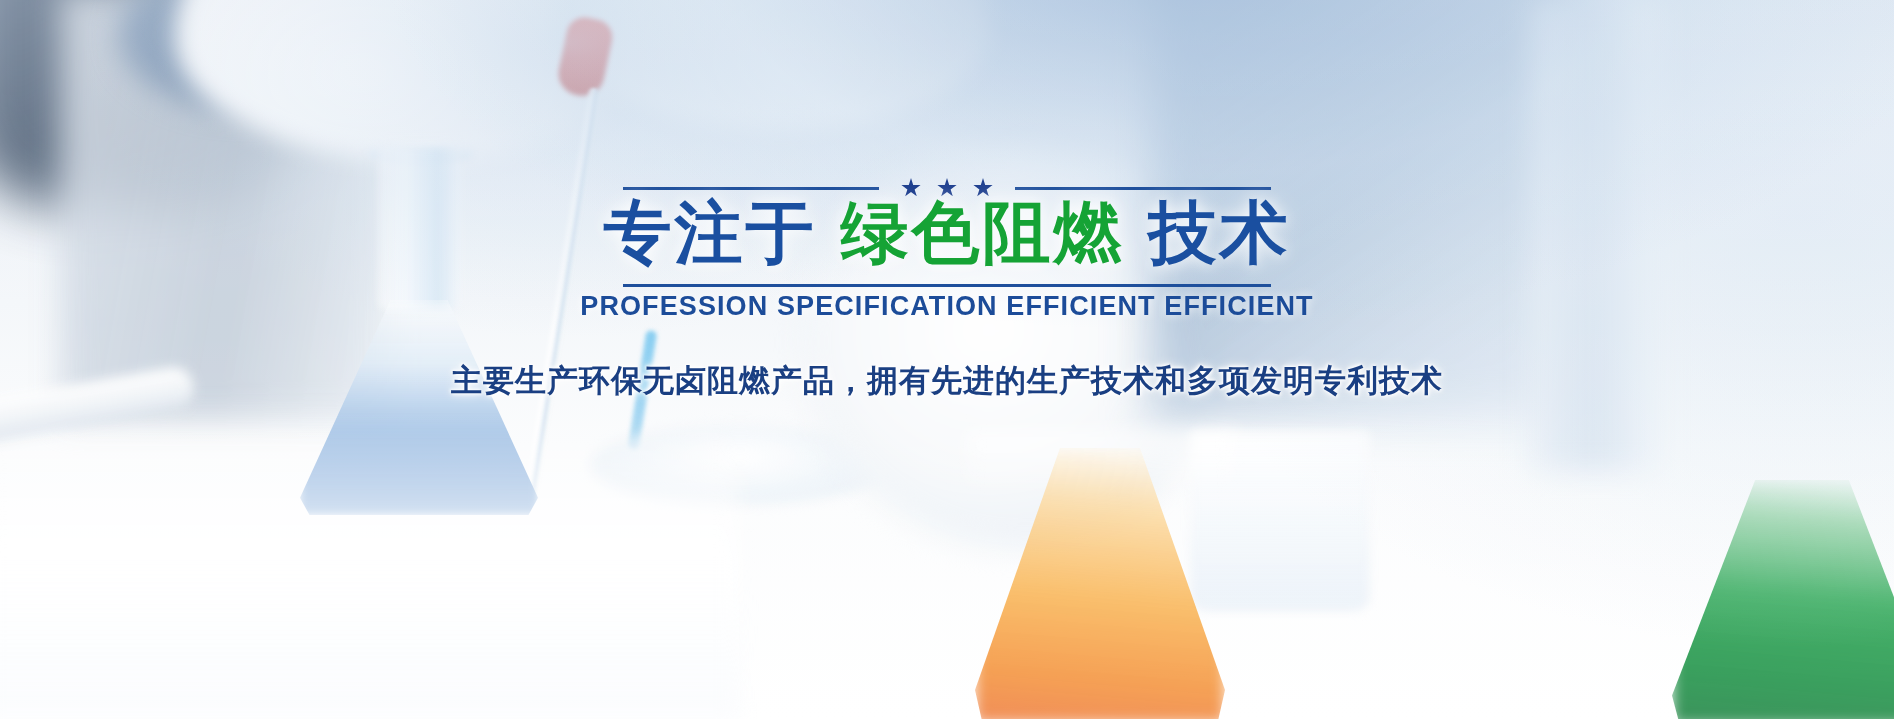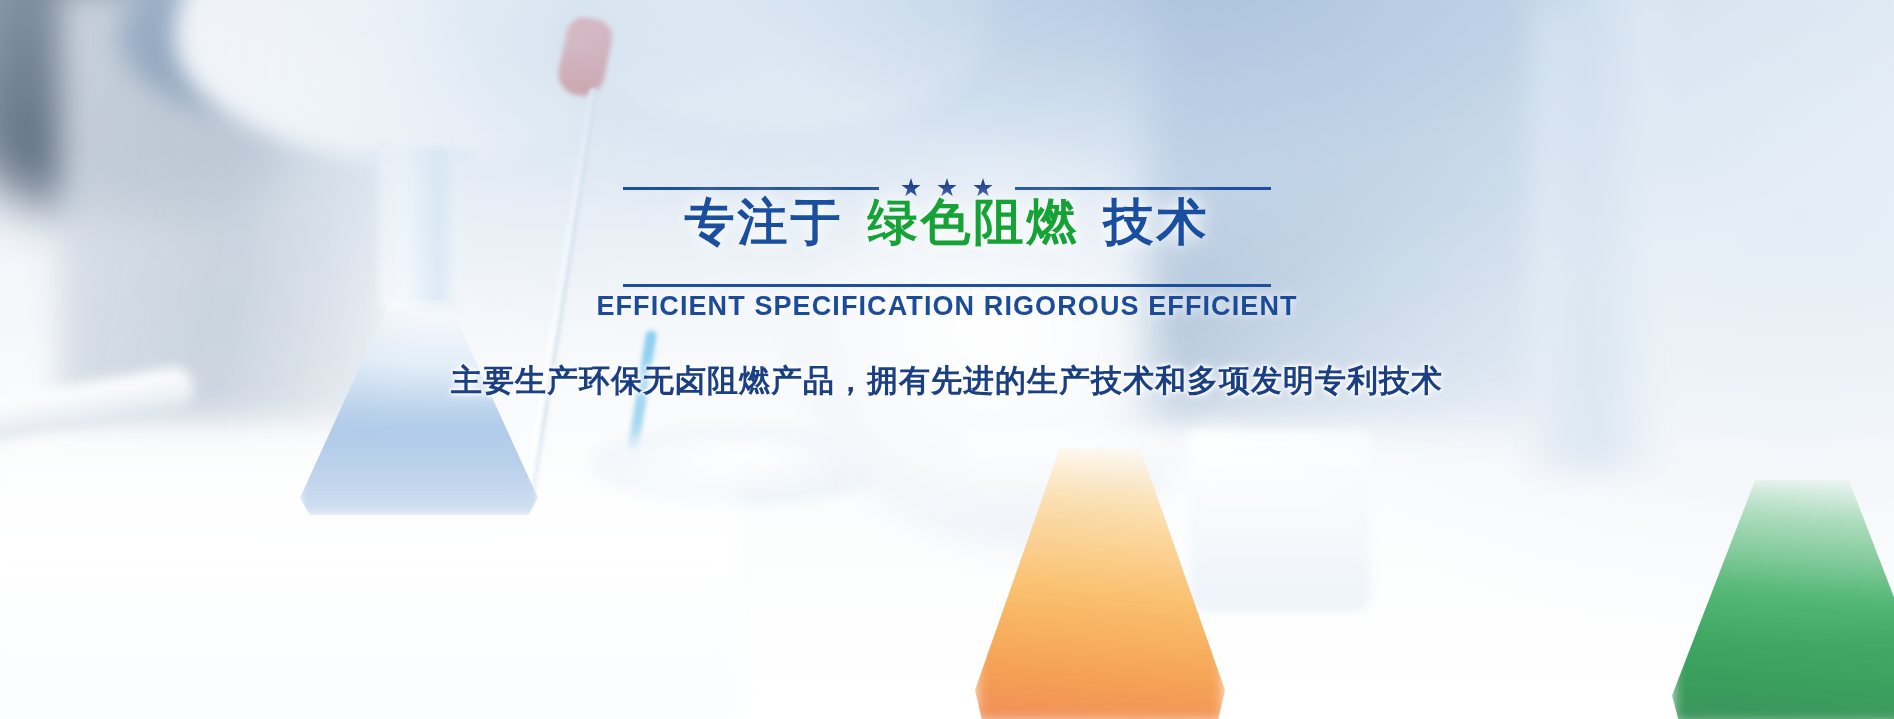--- a/index.html
+++ b/index.html
@@ -276,21 +276,21 @@
     clip-path: polygon(50% 0%, 61% 35%, 98% 35%, 68% 57%, 79% 91%, 50% 70%, 21% 91%, 32% 57%, 2% 35%, 39% 35%);
   }
 
   
   .headline {
     position: absolute;
     top: 196px;
     left: 50%;
     transform: translateX(-50%);
     white-space: nowrap;
-    font-size: 50px;
+    font-size: 68px;
     font-weight: 700;
     line-height: 1.06;
     letter-spacing: 3px;
     text-shadow: 0 0 14px rgba(255,255,255,0.92),
                  0 0 26px rgba(255,255,255,0.7);
   }
   .hl-blue  { color: #1a4fa0; }
   .hl-green { color: #15a335; }
   .hl-gap   { display: inline-block; width: 24px; }
 
@@ -381,18 +381,18 @@
       </div>
       <div class="divider-line right"></div>
     </div>
 
     <div class="headline">
       <span class="hl-blue">专注于</span><span class="hl-gap"></span><span class="hl-green">绿色阻燃</span><span class="hl-gap"></span><span class="hl-blue">技术</span>
     </div>
 
     <div class="headline-underline"></div>
 
-    <div class="subtitle-en">EFFICIENT SPECIFICATION RIGOROUS EFFICIENT</div>
+    <div class="subtitle-en">PROFESSION SPECIFICATION EFFICIENT EFFICIENT</div>
 
     <div class="desc-cn">主要生产环保无卤阻燃产品，拥有先进的生产技术和多项发明专利技术</div>
 
   </div>
 </div>
 
 </body></html>

